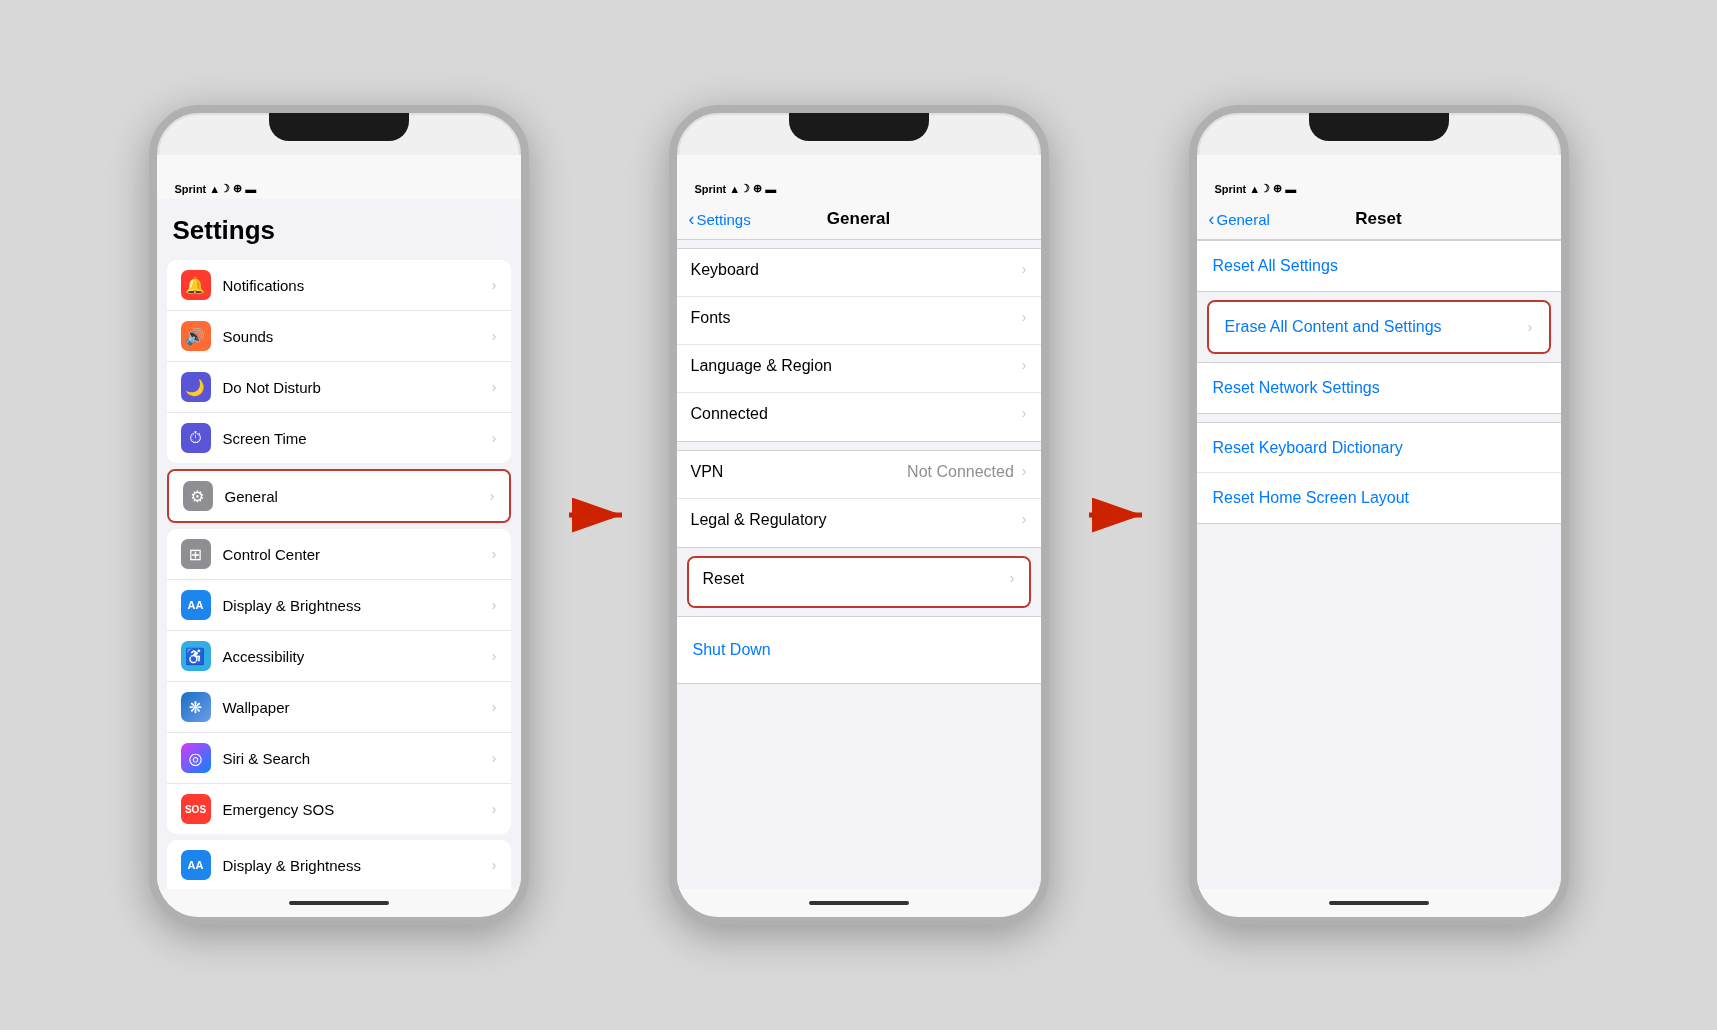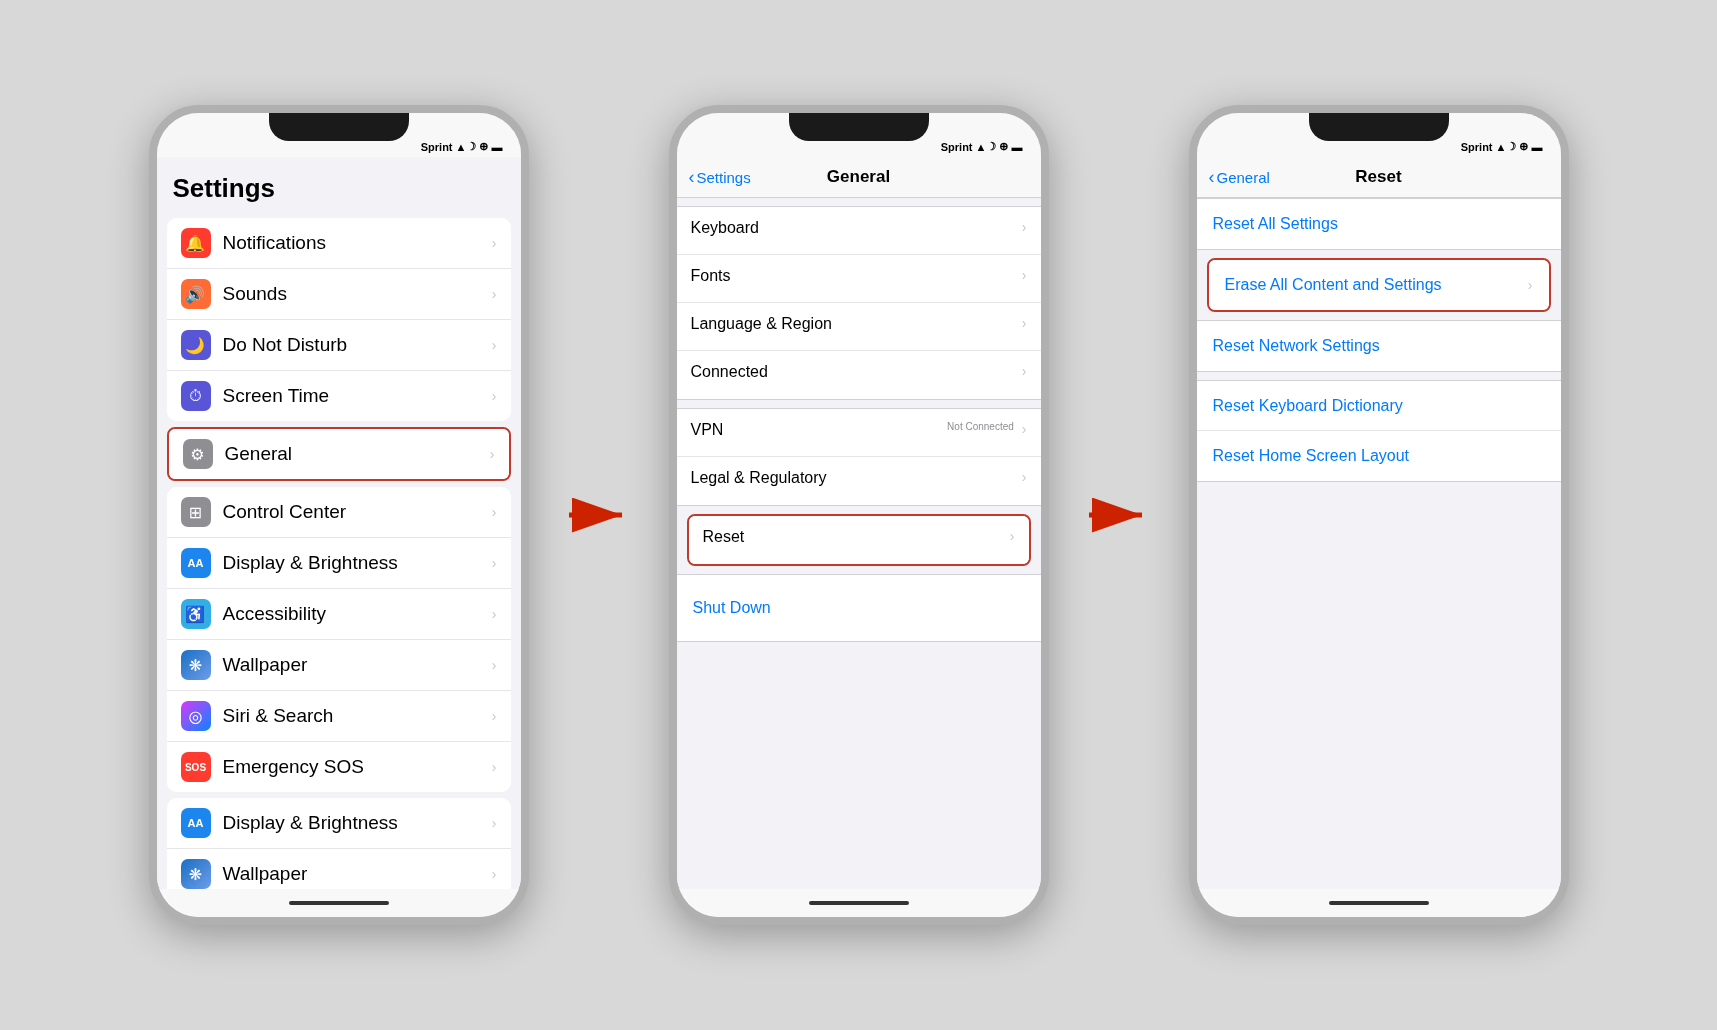--- a/index.html
+++ b/index.html
@@ -67,26 +67,27 @@
       border-radius: 0 0 20px 20px;
       z-index: 10;
     }
 
     
     .status-bar {
       height: 44px;
       background: #f8f8f8;
       display: flex;
       align-items: flex-end;
-      justify-content: flex-end;
+      justify-content: flex-start;
       padding: 0 18px 4px;
       font-size: 11px;
       font-weight: 600;
       color: #000;
       flex-shrink: 0;
+      margin-top: 42px;
     }
 
     .status-left { display: flex; align-items: center; gap: 3px; font-size: 11px; font-weight: 700; }
     .status-right { display: flex; align-items: center; gap: 3px; font-size: 11px; }
 
     
     .screen {
       flex: 1;
       background: #f2f2f7;
       overflow: hidden;
@@ -176,21 +177,21 @@
     .item-icon.red { background: #ff3b30; }
     .item-icon.purple { background: #5856d6; }
     .item-icon.light-blue { background: #32ade6; }
     .item-icon.blue-aa { background: #1c86ee; }
     .item-icon.gray { background: #8e8e93; }
     .item-icon.sos-red { background: #ff3b30; font-size: 10px; font-weight: 800; }
     .item-icon.wallpaper-blue { background: linear-gradient(135deg, #1a6fc4, #6d9de9); }
 
     .item-label {
       flex: 1;
-      font-size: 19px;
+      font-size: 15px;
       color: #000;
     }
 
     .chevron {
       color: #c7c7cc;
       font-size: 14px;
     }
 
     
     .home-indicator {
@@ -222,21 +223,21 @@
       border-bottom: none;
     }
 
     .general-item-label {
       flex: 1;
       font-size: 16px;
       color: #000;
     }
 
     .general-item-value {
-      font-size: 10px;
+      font-size: 16px;
       color: #8e8e93;
       margin-right: 8px;
     }
 
     
     .reset-list-item {
       display: flex;
       align-items: center;
       padding: 14px 16px;
       background: #fff;

